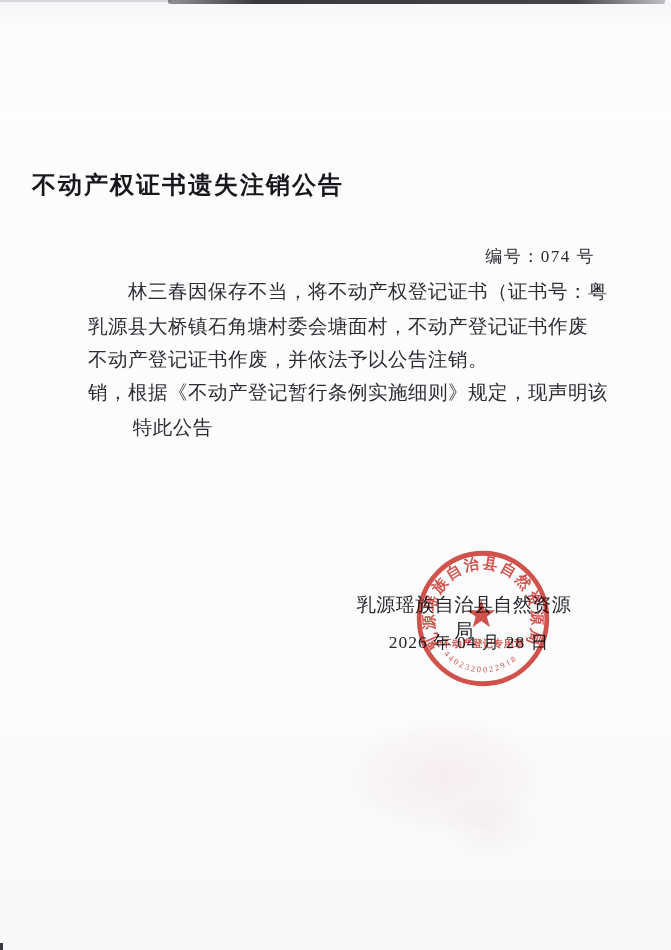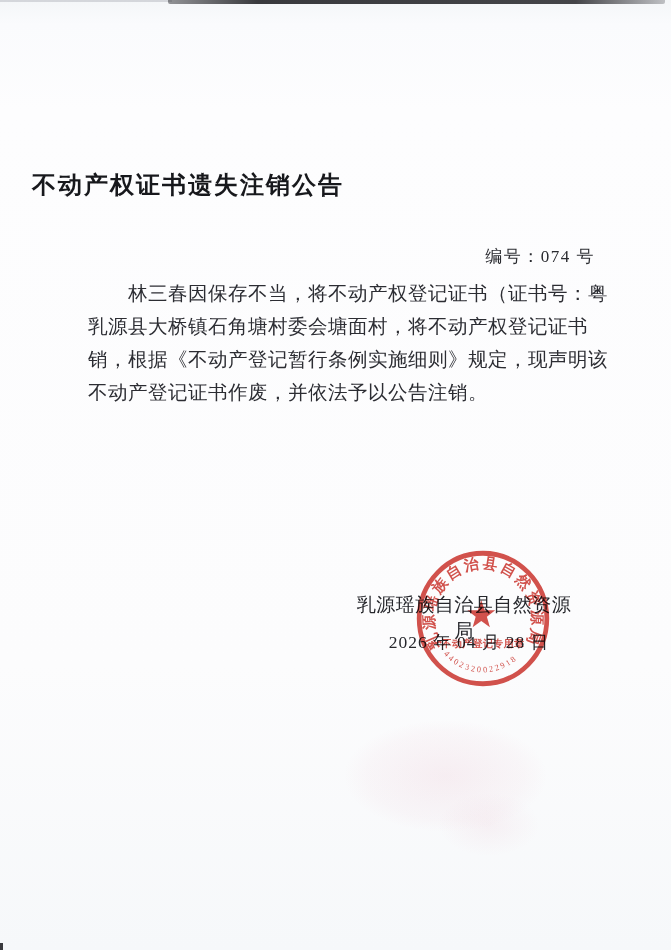--- a/index.html
+++ b/index.html
@@ -31,21 +31,21 @@
   .doc-number {
     position:absolute; top:245px; right:76px;
     font-size:17px; letter-spacing:1.5px; color:#2a2b30;
   }
 
   .body-text {
     position:absolute; top:277px; left:88px; width:500px;
     font-size:19.5px; line-height:33px; letter-spacing:.5px; color:#2c2d33;
   }
   .body-line { white-space:nowrap; }
-  .body-line.indent { text-indent:2.05em; }
+  .body-line.indent { text-indent:2.05em;font-family:Liberation Mono, monospace; }
   .closing-line { margin-top:2px; text-indent:2.3em; }
 
   .issuer {
     position:absolute; top:592px; left:349px; width:230px;
     text-align:center; font-size:19px; letter-spacing:.5px; color:#26272c;
   }
   .date-line {
     position:absolute; top:630px; left:386px; width:166px;
     text-align:center; font-size:17.5px; letter-spacing:1px; color:#26272c;
   }
@@ -78,23 +78,24 @@
   <div class="scan-top-light"></div>
   <div class="scan-top-dark"></div>
   <div class="scan-speck"></div>
 
   <h1 class="title">不动产权证书遗失注销公告</h1>
 
   <div class="doc-number">编号：074 号</div>
 
   <div class="body-text">
     <div class="body-line indent">林三春因保存不当，将不动产权登记证书（证书号：粤</div>
-    <div class="body-line">乳源县大桥镇石角塘村委会塘面村，将不动产权登记证书</div>
+    <div class="body-line">乳源县大桥镇石角塘村委会塘面村，不动产登记证书作废</div>
+    <div class="body-line">不动产登记证书作废，并依法予以公告注销。</div>
     <div class="body-line">销，根据《不动产登记暂行条例实施细则》规定，现声明该</div>
-    <div class="body-line">不动产登记证书作废，并依法予以公告注销。</div>
+    <div class="body-line closing-line">特此公告</div>
   </div>
 
   <div class="issuer">乳源瑶族自治县自然资源局</div>
   <div class="date-line">2026 年 04 月 28 日</div>
 
   <div class="seal">
     <svg viewBox="0 0 160 160" preserveAspectRatio="none" aria-hidden="true">
       <circle cx="80" cy="80" r="74" fill="none" stroke-width="5.5" stroke="#ce3a33"></circle>
 
       <path id="sealArcTop" d="M 33.3 112.7 A 57 57 0 1 1 126.7 112.7" fill="none"></path>

